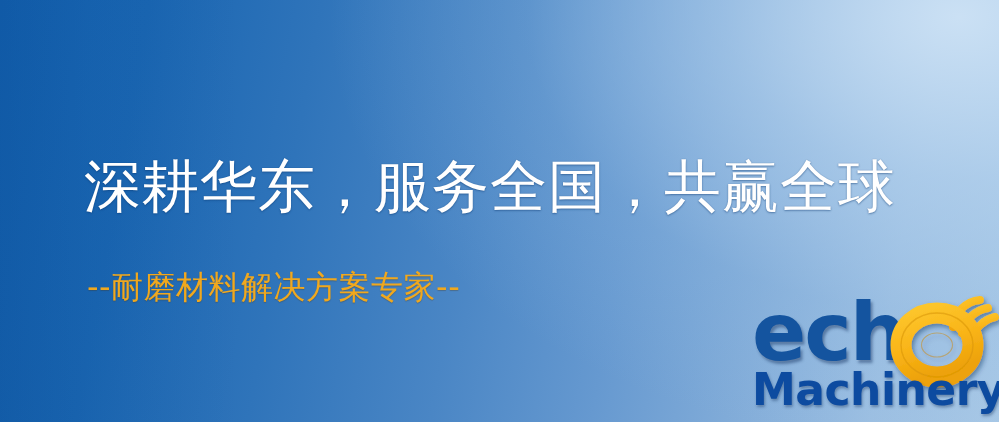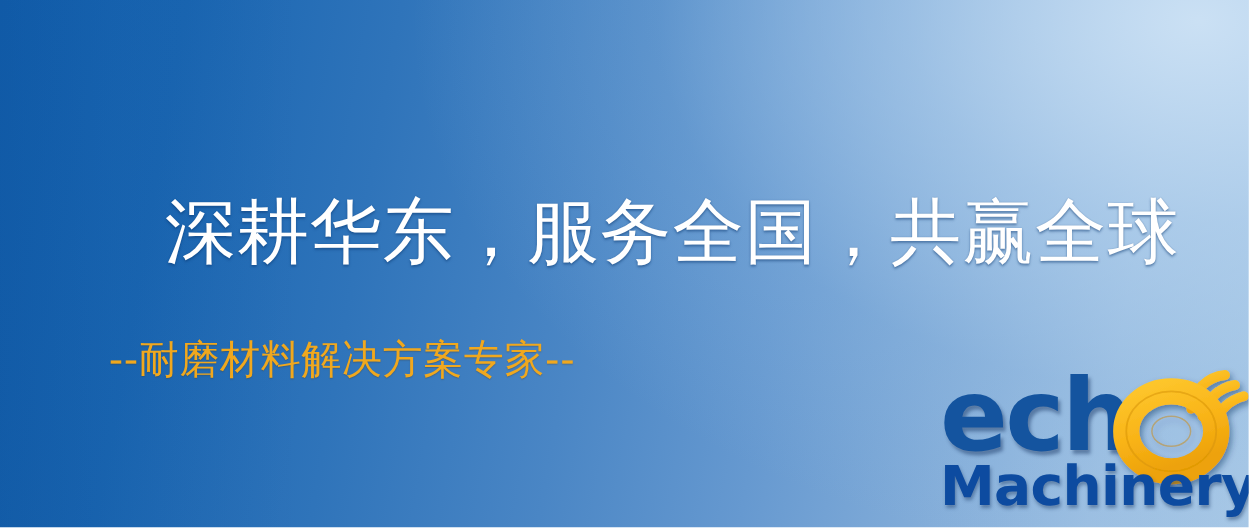--- a/index.html
+++ b/index.html
@@ -52,21 +52,20 @@
     top: 155px;
     font-family: Liberation Serif, serif;
     font-size: 57px;
     line-height: 1.12;
     color: #ffffff;
     letter-spacing: 1px;
     white-space: nowrap;
     text-shadow:
       0 1px 2px rgba(10, 55, 110, 0.45),
       0 0 1px rgba(10, 55, 110, 0.35);
-    margin-left: 48px;
   }
 
   
   .subtitle {
     position: absolute;
     left: 87px;
     top: 268px;
     font-family: "DejaVu Sans", "Liberation Sans", sans-serif;
     font-size: 32px;
     line-height: 1.2;

